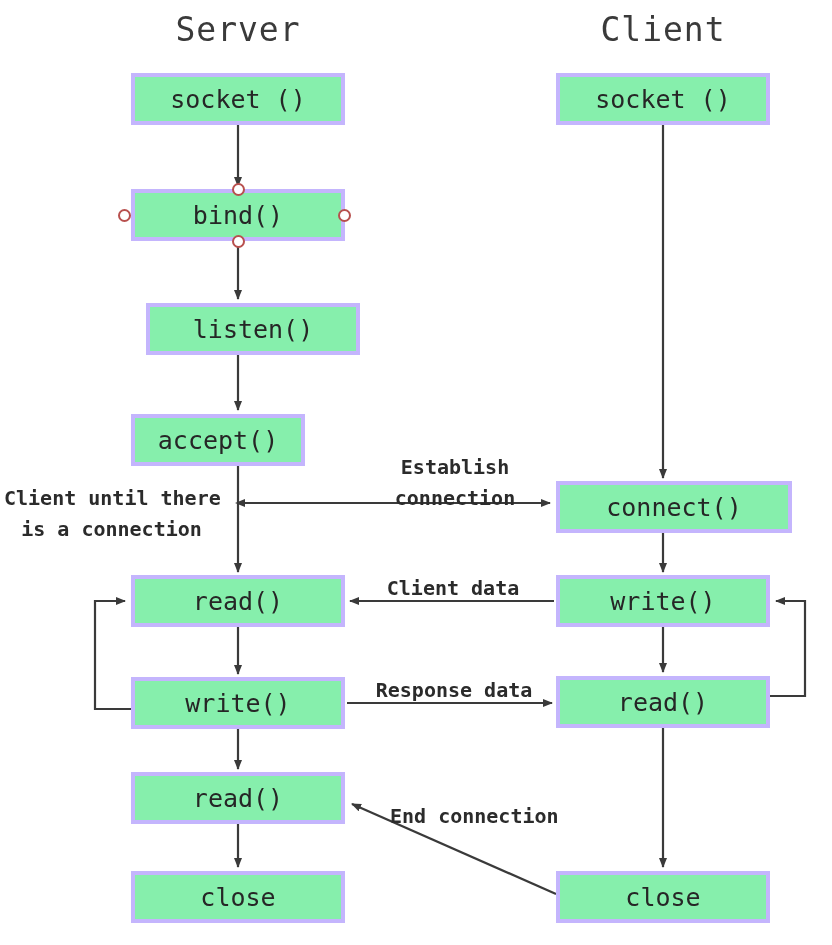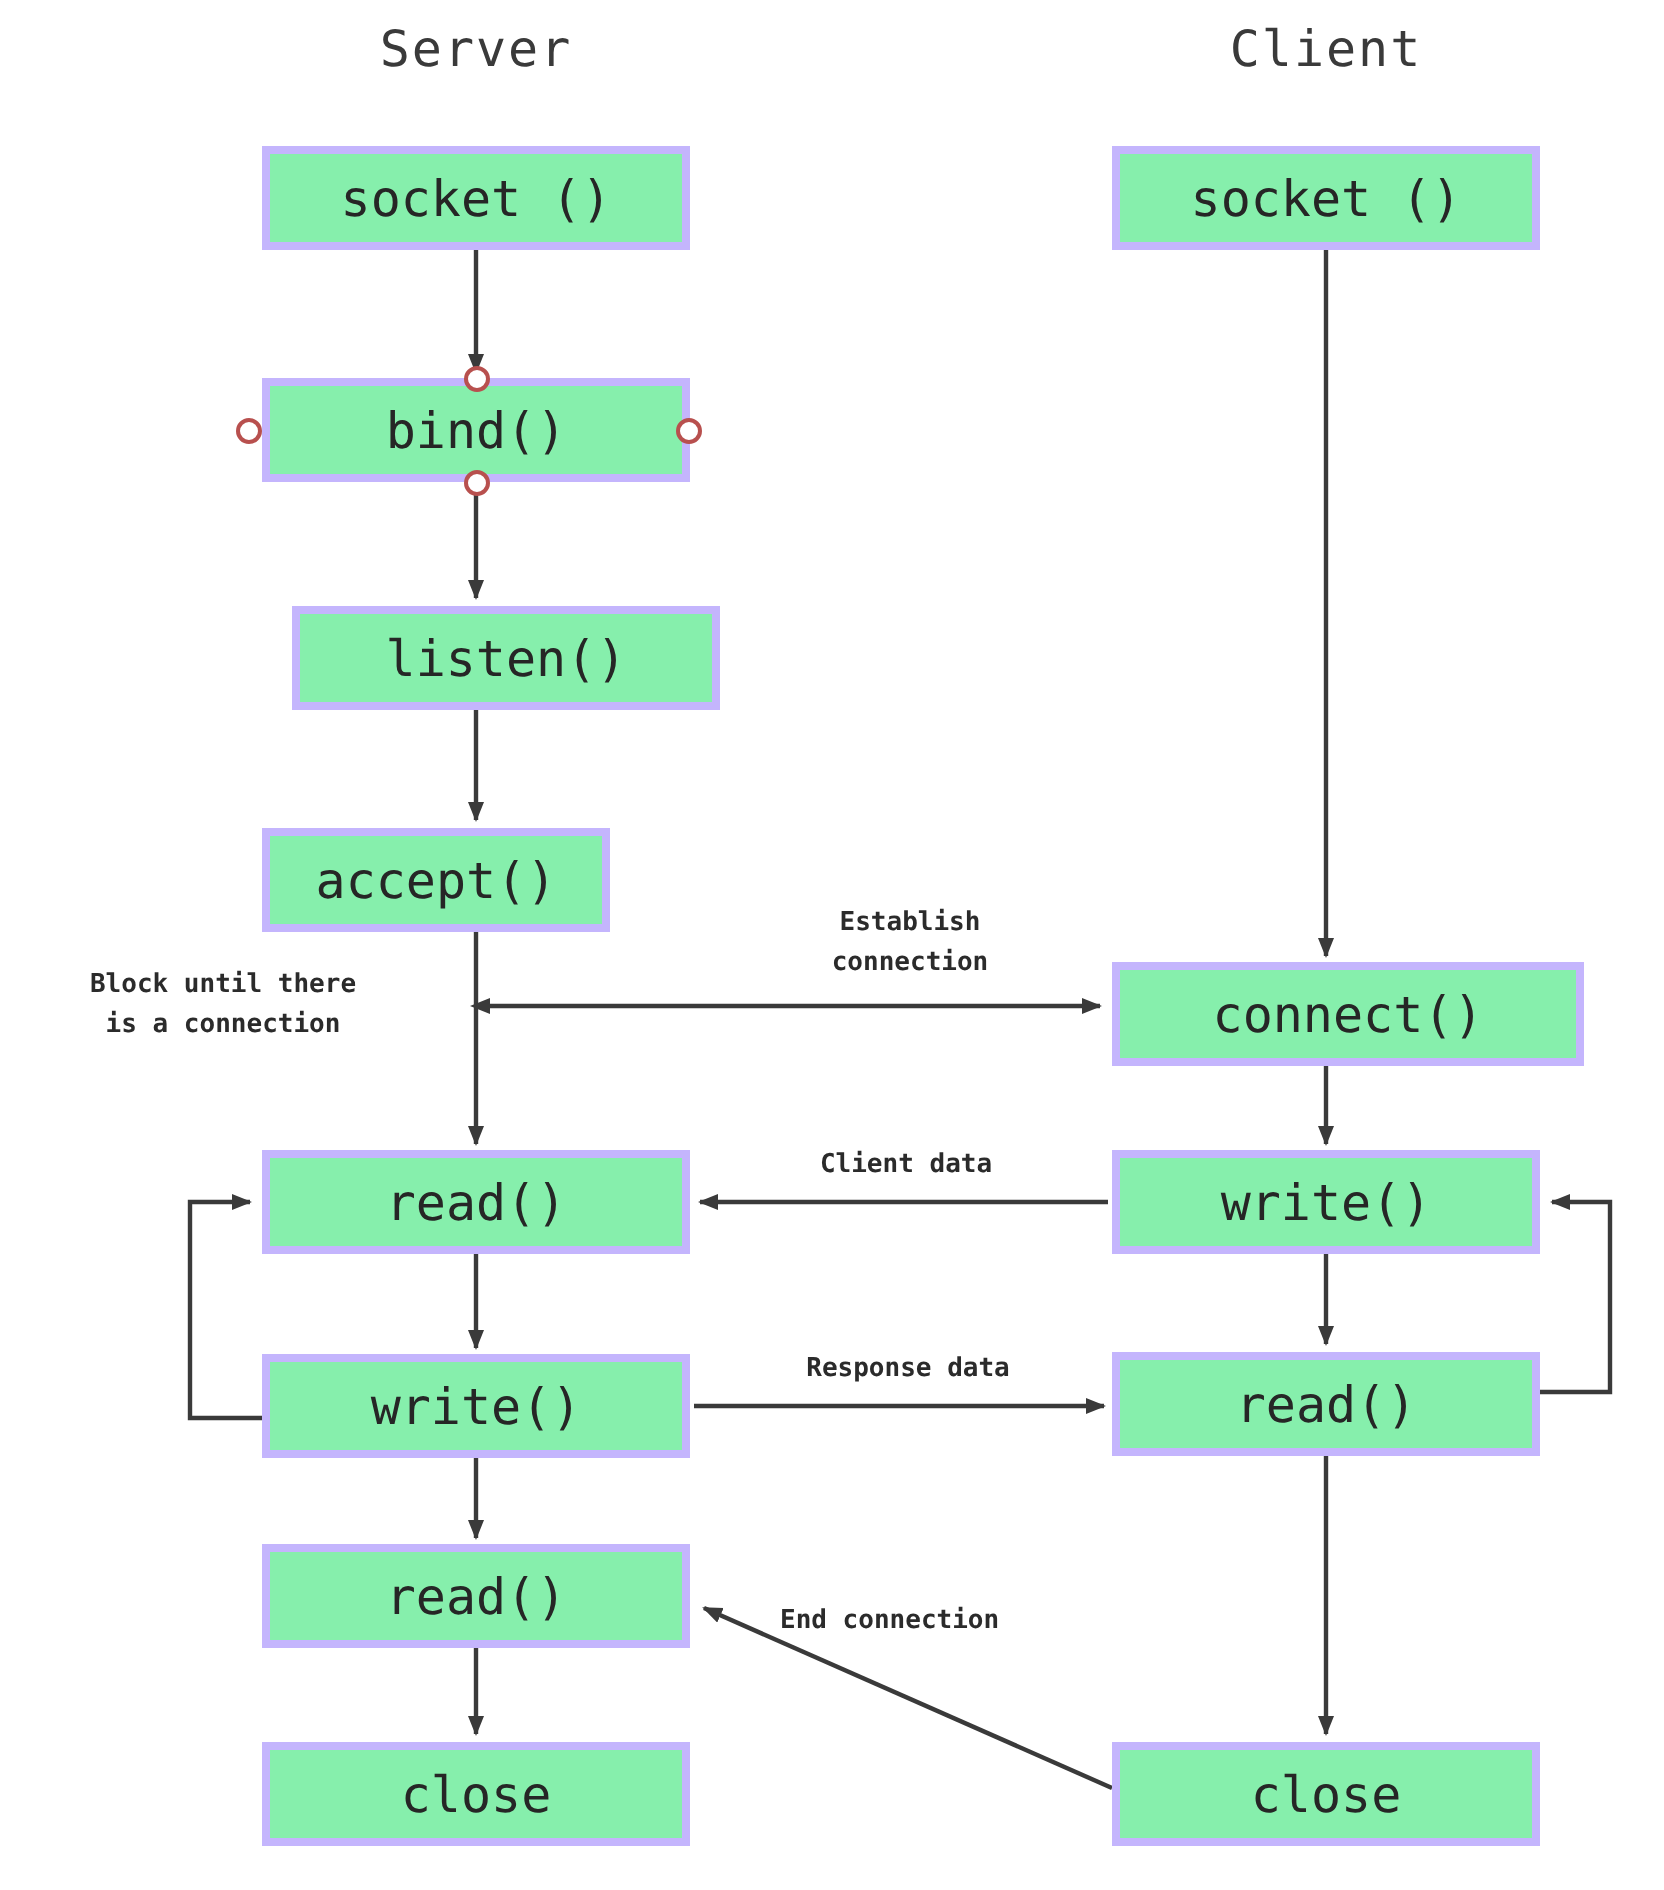--- a/index.html
+++ b/index.html
@@ -20,21 +20,21 @@
   svg.layer {
     position: absolute;
     left: 0;
     top: 0;
     width: 832px;
     height: 945px;
   }
   .col-title {
     position: absolute;
     font-family: "DejaVu Sans Mono", monospace;
-    font-size: 25px;
+    font-size: 33px;
     color: #3a3a3a;
     letter-spacing: 1px;
     white-space: nowrap;
     text-align: center;
   }
   .node-box {
     position: absolute;
     box-sizing: border-box;
     border: 4px solid #c4b5fd;
     background: #86efac;
@@ -43,21 +43,21 @@
     justify-content: center;
     font-family: "DejaVu Sans Mono", monospace;
     font-size: 25px;
     color: #262626;
     letter-spacing: 0px;
     white-space: nowrap;
   }
   .edge-label {
     position: absolute;
     font-family: "DejaVu Sans Mono", monospace;
-    font-size: 13px;
+    font-size: 20px;
     font-weight: bold;
     color: #2b2b2b;
     white-space: nowrap;
     text-align: center;
     line-height: 1.5;
   }
   .edge-label.two-line {
     line-height: 1.55;
   }
   .handle {
@@ -145,21 +145,21 @@
   <div class="node-box" style="left:556px; top:676px; width:214px; height:52px;">read()</div>
 
   <div class="node-box" style="left:556px; top:871px; width:214px; height:52px;">close</div>
 
   <div class="handle" style="left:231.5px; top:182.5px;"></div>
   <div class="handle" style="left:231.5px; top:234.5px;"></div>
   <div class="handle" style="left:118px; top:208.5px;"></div>
   <div class="handle" style="left:338px; top:208.5px;"></div>
 
   <div class="edge-label two-line" style="left:4px; top:483px; width:215px;">
-    <div>Block until there</div>
+    <div>Client until there</div>
     <div>is a connection</div>
   </div>
 
   <div class="edge-label two-line" style="left:360px; top:452px; width:190px;">
     <div>Establish</div>
     <div>connection</div>
   </div>
 
   <div class="edge-label" style="left:358px; top:573px; width:190px;">Client data</div>
 

